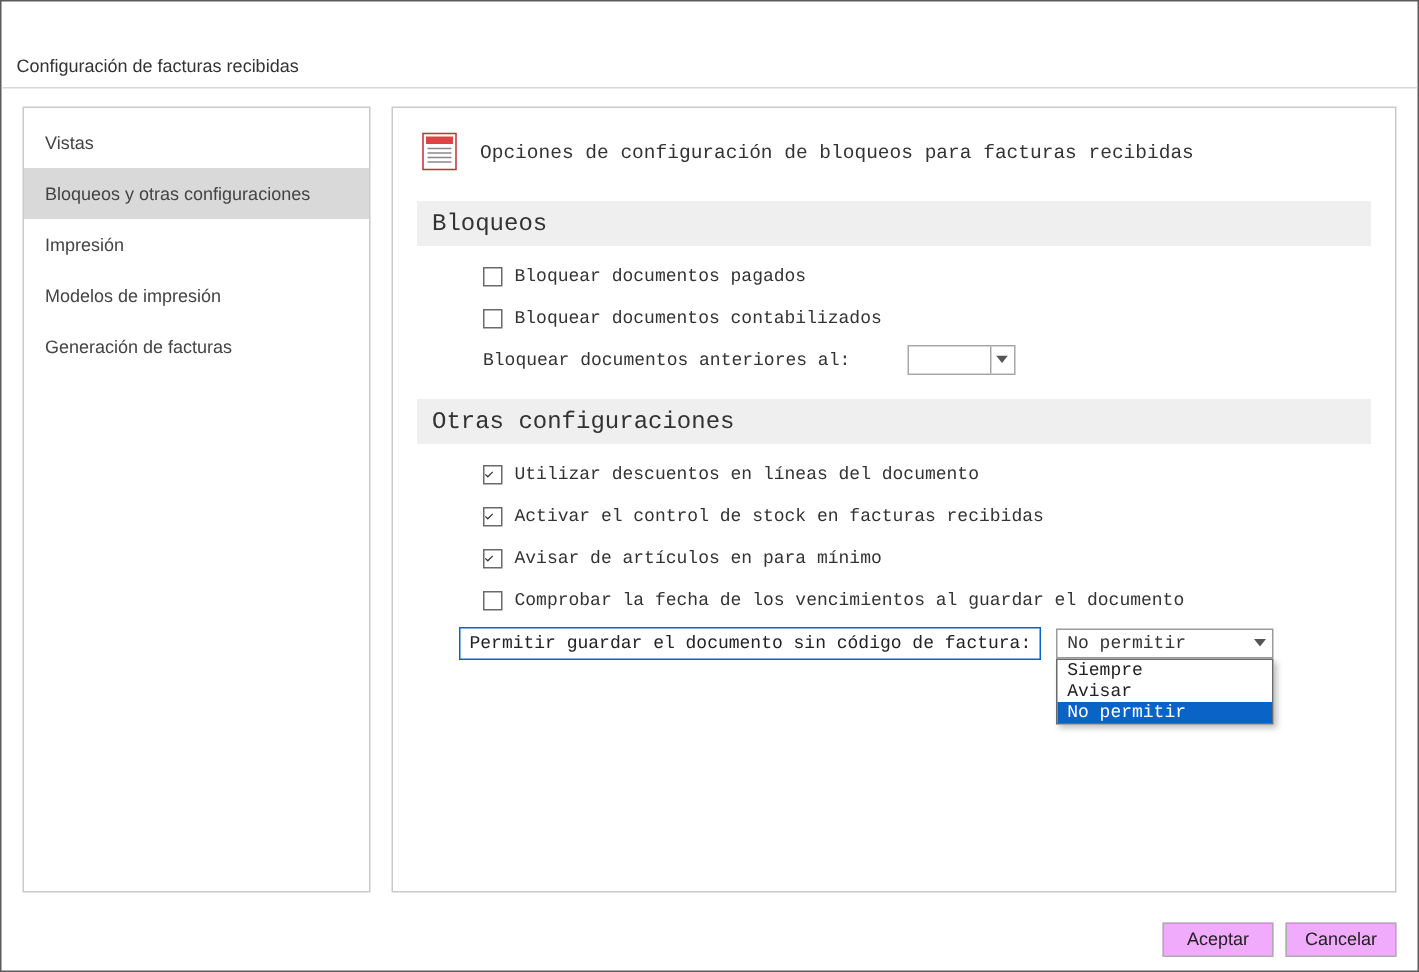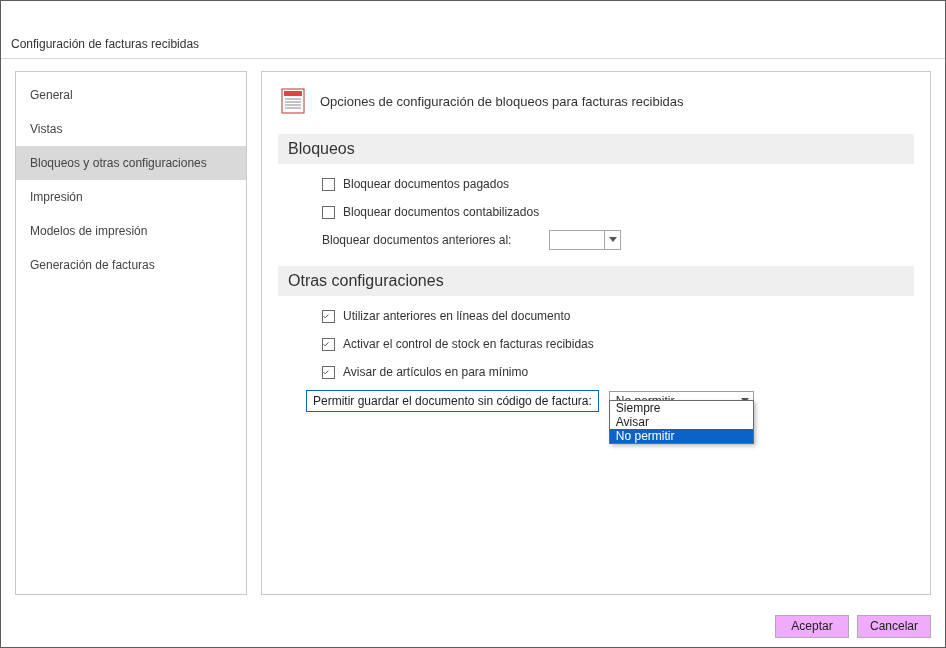--- a/index.html
+++ b/index.html
@@ -54,20 +54,21 @@
   }
   .sidebar-item.selected {
     background: #d9d9d9;
   }
   .main {
     flex: 1;
     border: 1px solid #c9c9c9;
     background: #fff;
     padding: 14px 16px 12px 16px;
     position: relative;
+    font-family: Liberation Mono, monospace;
   }
   .heading {
     display: flex; align-items: center; gap: 12px;
     margin-bottom: 18px;
   }
   .heading .icon {
     width: 30px; height: 30px;
     display: flex; align-items: center; justify-content: center;
   }
   .heading .icon svg { width: 28px; height: 28px; }
@@ -195,23 +196,20 @@
             <line x1="1" y1="1" x2="9" y2="9" stroke="#333" stroke-width="1"></line>
             <line x1="9" y1="1" x2="1" y2="9" stroke="#333" stroke-width="1"></line>
           </svg>
       </span>
     </div>
   </div>
 
   <div class="body">
 
     <div class="sidebar">
-      <div class="sidebar-item">
-        <span>General</span>
-      </div>
       <div class="sidebar-item">
         <span>Vistas</span>
       </div>
       <div class="sidebar-item selected">
         <span>Bloqueos y otras configuraciones</span>
       </div>
       <div class="sidebar-item">
         <span>Impresión</span>
       </div>
       <div class="sidebar-item">
@@ -266,50 +264,56 @@
       </div>
 
       <div class="section-header">Otras configuraciones</div>
       <div class="section-body">
         <div class="row">
           <span class="checkbox checked">
             <svg viewBox="0 0 11 11">
                 <polyline points="1,5 4,8 10,2" fill="none" stroke="#333" stroke-width="1.5"></polyline>
               </svg>
           </span>
-          <span class="label">Utilizar anteriores en líneas del documento</span>
+          <span class="label">Utilizar descuentos en líneas del documento</span>
         </div>
         <div class="row">
           <span class="checkbox checked">
             <svg viewBox="0 0 11 11">
                 <polyline points="1,5 4,8 10,2" fill="none" stroke="#333" stroke-width="1.5"></polyline>
               </svg>
           </span>
           <span class="label">Activar el control de stock en facturas recibidas</span>
         </div>
         <div class="row">
           <span class="checkbox checked">
             <svg viewBox="0 0 11 11">
                 <polyline points="1,5 4,8 10,2" fill="none" stroke="#333" stroke-width="1.5"></polyline>
               </svg>
           </span>
           <span class="label">Avisar de artículos en para mínimo</span>
+        </div>
+        <div class="row">
+          <span class="checkbox">
+            
+          </span>
+          <span class="label">Comprobar la fecha de los vencimientos al guardar el documento</span>
         </div>
         <div class="highlight-row" style="position:relative;">
           <span class="highlight-label">Permitir guardar el documento sin código de factura:</span>
           <div style="position:relative;">
             <div class="select">
               <span>No permitir</span>
               <span class="arrow">
                 <svg viewBox="0 0 8 6">
                     <polygon points="0,0 8,0 4,5" fill="#555"></polygon>
                   </svg>
               </span>
             </div>
-            <div class="dropdown" style="left:0; top:9px;">
+            <div class="dropdown" style="left:0; top:20px;">
               <div class="dropdown-item">Siempre</div>
               <div class="dropdown-item">Avisar</div>
               <div class="dropdown-item selected">No permitir</div>
             </div>
           </div>
         </div>
       </div>
 
     </div>
   </div>

